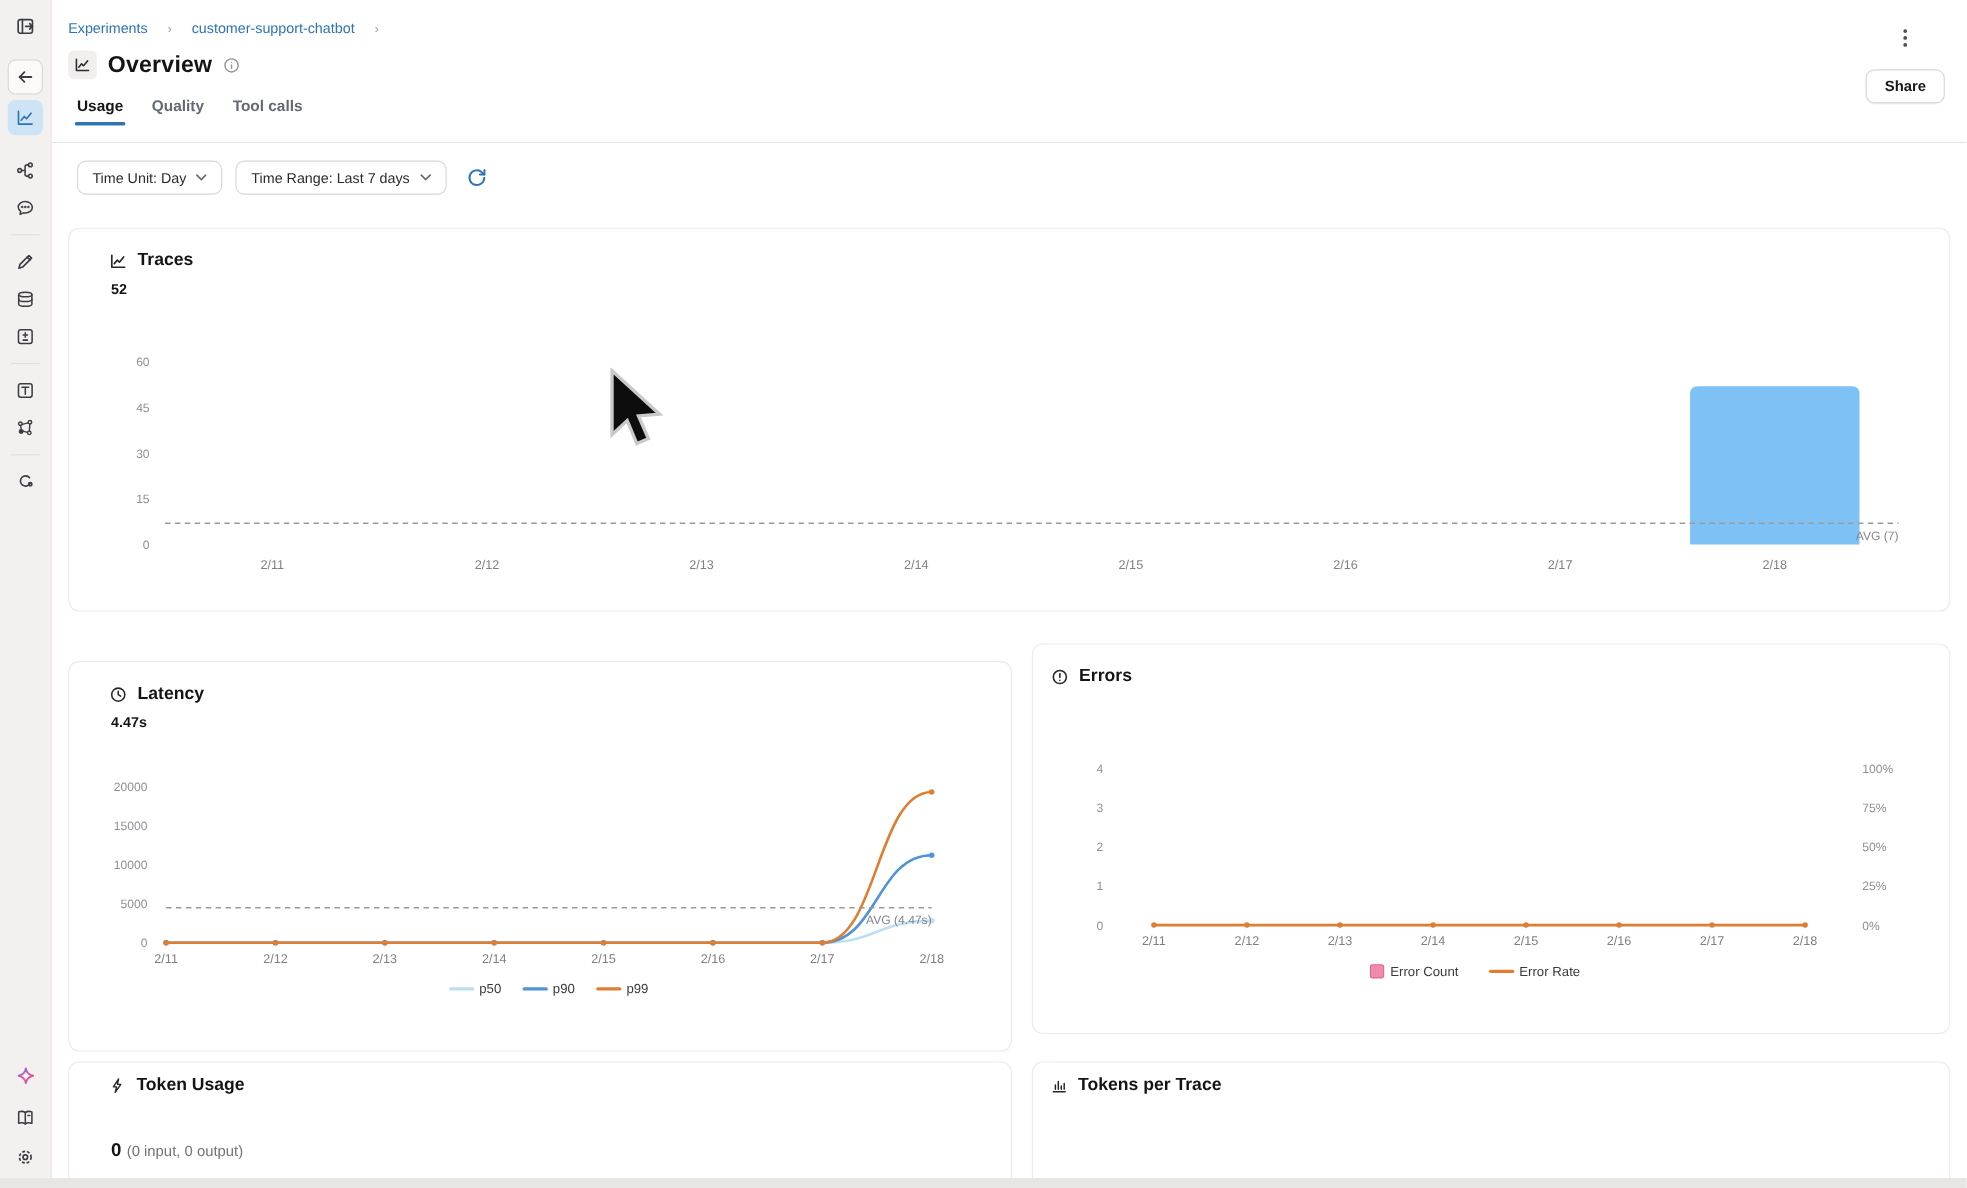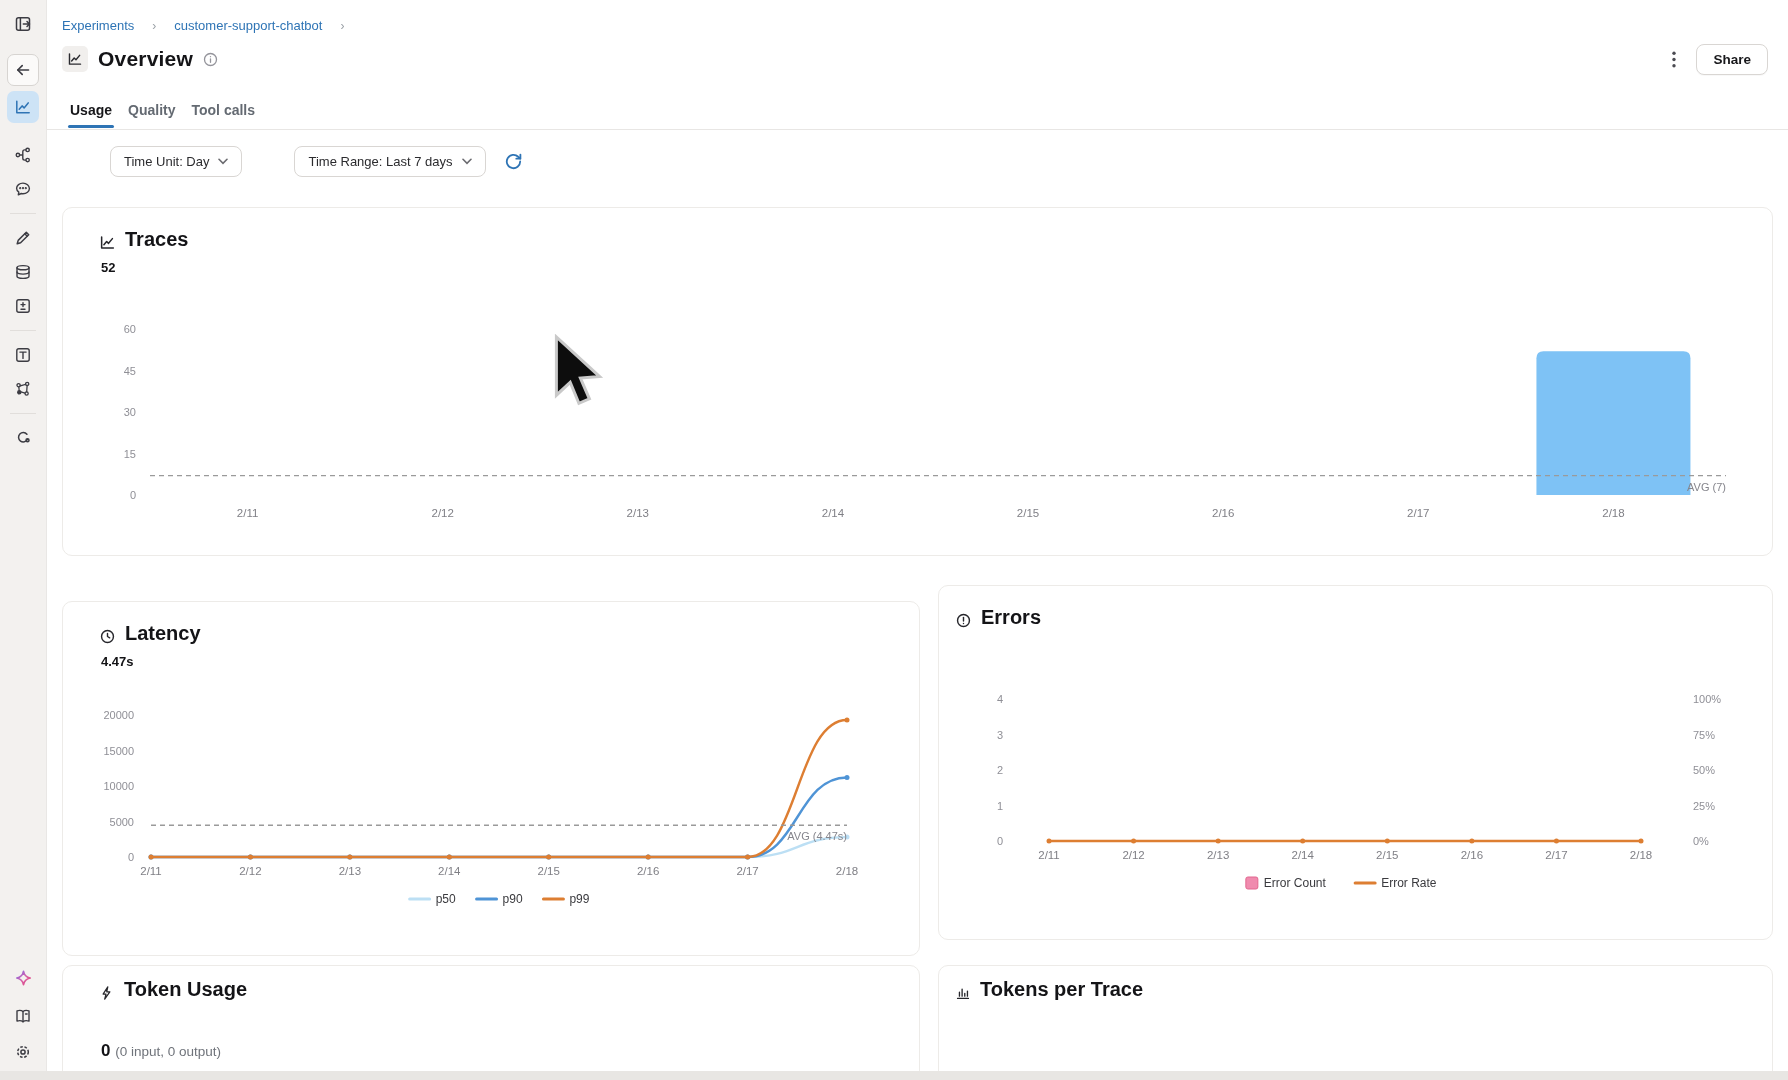--- a/index.html
+++ b/index.html
@@ -20,49 +20,49 @@
   .content { position:absolute; left:47px; top:0; width:1741px; height:1080px; background:#fff; }
   .breadcrumb { position:absolute; left:15px; top:18px; font-size:13px; display:flex; gap:18px; align-items:center; }
   .crumb { color:#2e74b5; cursor:pointer; }
   .crumb-sep { color:#9aa0a6; font-size:12px; }
 
   .title-row { position:absolute; left:15px; top:41px; right:20px; height:36px; display:flex; align-items:center; }
   .title-chart-icon { width:26px; height:26px; background:#f1efed; border-radius:5px; display:flex;
                       align-items:center; justify-content:center; color:#2a2a2f; }
   .page-title { font-size:21px; font-weight:700; margin-left:10px; letter-spacing:.2px; color:#141417; }
   .info-icon { margin-left:10px; color:#94949b; display:flex; cursor:pointer; }
-  .title-actions { margin-left:auto; display:flex; align-items:center; gap:18px; }
+  .title-actions { margin-left:auto; display:flex; align-items:center; gap:18px;flex-direction:column; }
   .kebab { color:#4b4b52; cursor:pointer; display:flex; padding:2px; }
   .share-btn { border:1px solid #d9d6d3; border-radius:8px; background:#fff; padding:7px 16px;
                font-size:13.5px; font-weight:600; color:#18181b; cursor:pointer; box-shadow:0 1px 1px rgba(0,0,0,.03); }
 
-  .tabs { position:absolute; left:23px; top:102px; display:flex; gap:16px; font-size:14px; font-weight:700; }
+  .tabs { position:absolute; left:23px; top:88px; display:flex; gap:26px; font-size:14px; font-weight:700; }
   .tab { color:#646a72; padding-bottom:9px; position:relative; cursor:pointer; }
   .tab.active { color:#17171a; }
   .tab.active::after { content:""; position:absolute; left:-2px; right:-2px; bottom:-1px; height:3px;
                        background:#2e74b5; border-radius:2px; }
   .tab-rule { position:absolute; left:0; top:129px; width:1741px; height:1px; background:#e8e6e4; }
 
   .filters { position:absolute; left:23px; top:146px; display:flex; align-items:center; gap:12px; }
   .filter-btn { display:flex; align-items:center; gap:9px; border:1px solid #d9d6d3; border-radius:8px;
-                background:#fff; padding:7px 13px; font-size:13px; color:#2b2b2e; cursor:pointer;margin-left:40px; }
+                background:#fff; padding:7px 13px; font-size:13px; color:#2b2b2e; cursor:pointer; }
   .filter-btn .chev { color:#6b6b70; display:flex; }
   .refresh { margin-left:6px; color:#2e74b5; display:flex; cursor:pointer; }
 
   
   .card { position:absolute; background:#fff; border:1px solid #edebe8; border-radius:10px; }
   .card-traces   { left:15px;  top:207px; width:1711px; height:349px; }
   .card-latency  { left:15px;  top:601px; width:858px;  height:355px; }
   .card-errors   { left:891px; top:585px; width:835px;  height:355px; }
   .card-token    { left:15px;  top:965px; width:858px;  height:140px; }
   .card-tpt      { left:891px; top:965px; width:835px;  height:140px; }
   
 
-  .card-head { display:flex; align-items:flex-end; gap:9px; padding:20px 0 0 36px;
-               font-size:20px; font-weight:700; color:#141417; }
+  .card-head { display:flex; align-items:center; gap:9px; padding:20px 0 0 36px;
+               font-size:16px; font-weight:700; color:#141417; }
   .card-errors .card-head, .card-tpt .card-head { padding-left:16px; }
   .card-token .card-head, .card-tpt .card-head { padding-top:12px; }
   .card-head .hicon { display:flex; color:#26262b; }
   .card-value { padding:9px 0 0 38px; font-size:13px; font-weight:700; color:#141417; }
   .card-errors .card-value { padding-left:18px; font-size:17px; }
   .card-token .card-value { font-size:17px; padding-top:8px;margin-top:32px; }
   .card-value .suffix { font-size:13.5px; font-weight:400; color:#6f737a; }
   .chart { position:absolute; left:13px; top:108px; }
   .card-latency .chart { top:103px; }
   .card-errors .chart { left:12px; top:103px; }

